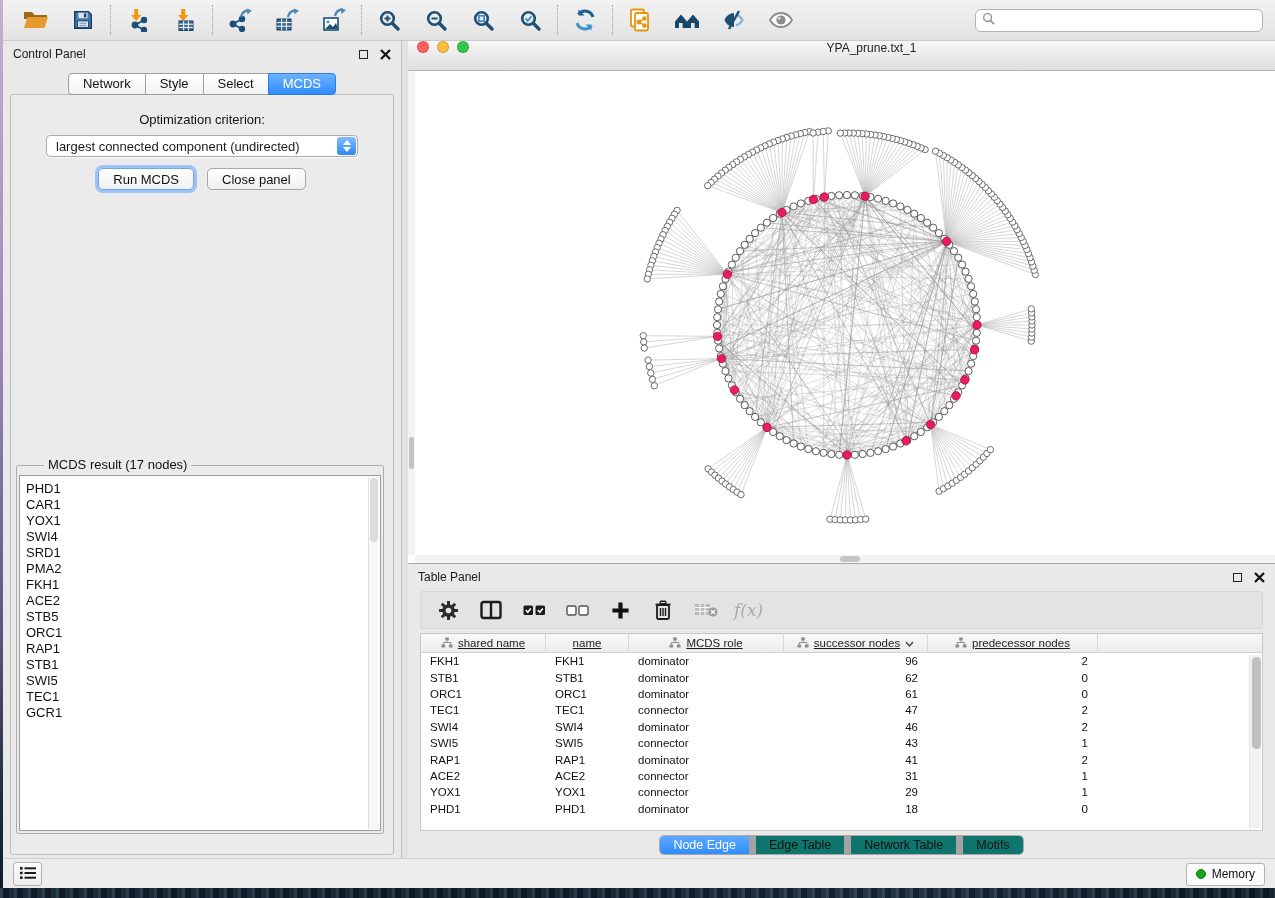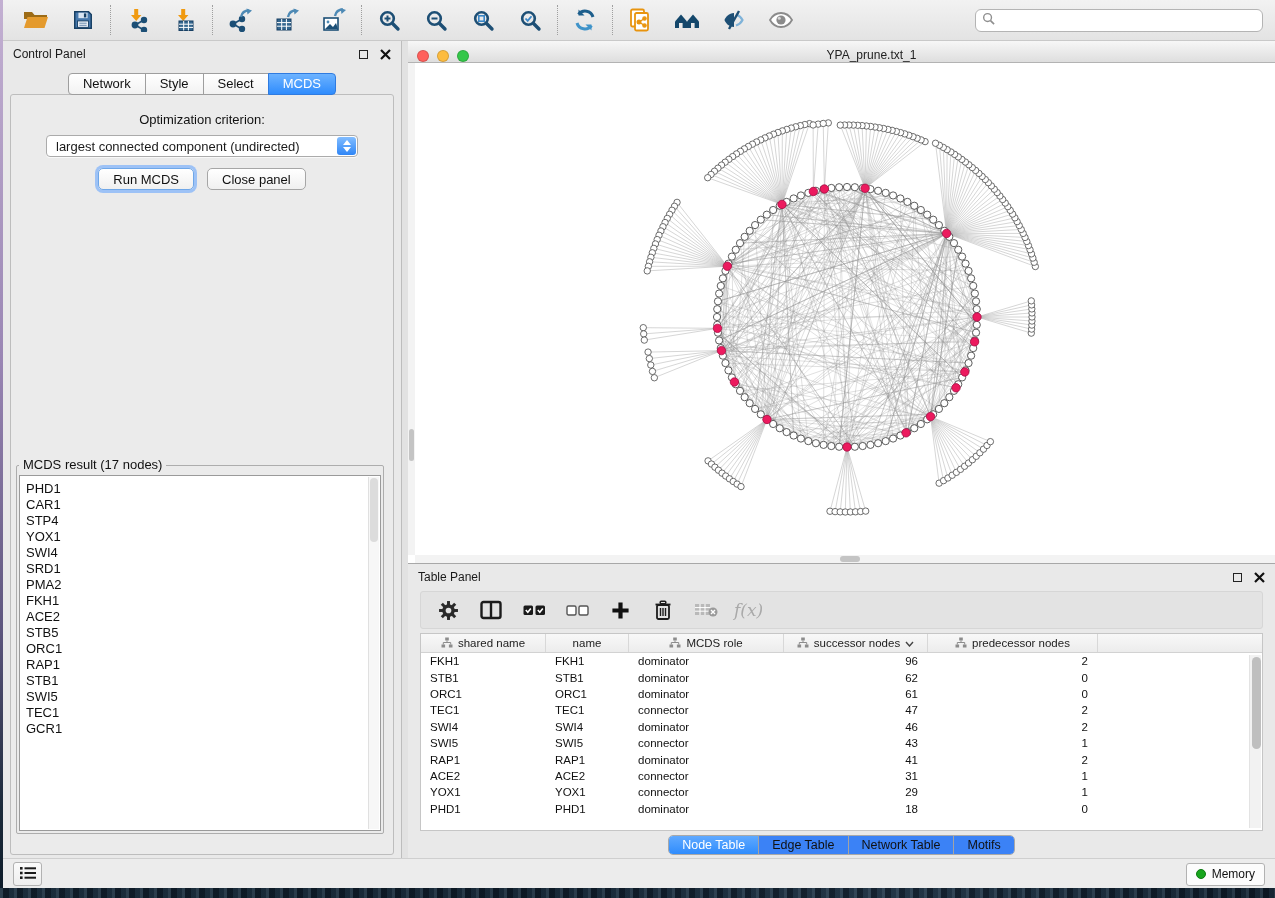--- a/index.html
+++ b/index.html
@@ -42,58 +42,58 @@
   .dropdown { position:relative; margin:8px auto 0; width:312px; height:22px; background:#fff; border:1px solid #ababab; border-radius:4px; font-size:13px; display:flex; align-items:center; padding:0 26px 0 9px; box-shadow:0 1px 0 rgba(255,255,255,.7); }
   .dd-stepper { position:absolute; right:1px; top:1px; bottom:1px; width:19px; border-radius:3px; background:linear-gradient(#82bdff,#2f86f6); display:flex; flex-direction:column; align-items:center; justify-content:center; gap:2px; }
   .dd-stepper i { width:0; height:0; border-left:4px solid transparent; border-right:4px solid transparent; }
   .dd-stepper .up { border-bottom:5px solid #fff; }
   .dd-stepper .dn { border-top:5px solid #fff; }
   .cp-buttons { margin-top:11px; display:flex; justify-content:center; gap:13px; }
   .mac-btn { height:22px; padding:0 14px; font-size:13px; font-family:inherit; color:#111; background:linear-gradient(#ffffff,#f0f0f0); border:1px solid #a6a6a6; border-radius:5px; }
   .mac-btn.focused { box-shadow:0 0 0 3px rgba(92,160,255,.55); border-color:#6fa7e8; }
 
   .fieldset { position:absolute; left:5px; right:9px; top:370px; bottom:20px; border:1px solid #adadad; border-radius:2px; }
-  .fieldset .legend { position:absolute; top:-9px; left:2px; background:#ebebeb; padding:0 4px; font-size:13px; color:#111; }
+  .fieldset .legend { position:absolute; top:-9px; left:27px; background:#ebebeb; padding:0 4px; font-size:13px; color:#111; }
   .listbox { position:absolute; left:2px; right:2px; top:9px; bottom:2px; background:#fff; border:1px solid #9a9a9a; overflow:hidden; }
   .listbox .items { padding:5px 0 0 6px; font-size:13px; line-height:16px; color:#111; }
   .list-scroll { position:absolute; top:1px; bottom:1px; right:1px; width:11px; background:#f7f7f7; border-left:1px solid #e0e0e0; }
   .list-scroll .thumb { position:absolute; top:1px; left:1px; width:8px; height:64px; border-radius:4px; background:#dcdcdc; }
 
   
   .right { flex:1; display:flex; flex-direction:column; min-width:0; background:#e9e9e9; }
   .net-window { height:523px; flex:0 0 523px; display:flex; flex-direction:column; border-bottom:1px solid #a8a8a8; }
-  .net-titlebar { height:22px; position:relative; background:linear-gradient(#f7f7f7,#dedede); border-bottom:1px solid #b3b3b3; display:flex; align-items:flex-end; }
+  .net-titlebar { height:30px; position:relative; background:linear-gradient(#f7f7f7,#dedede); border-bottom:1px solid #b3b3b3; display:flex; align-items:flex-start; }
   .traffic { display:flex; gap:8px; margin-left:9px; z-index:2; }
   .light { width:12px; height:12px; border-radius:50%; border:1px solid rgba(0,0,0,.15); }
   .net-title { position:absolute; left:60px; right:0; text-align:center; font-size:12px; color:#222; }
   .net-canvas { flex:1; position:relative; background:#fff; overflow:hidden; }
   .net-canvas svg { position:absolute; left:0; top:0; }
   .v-scroll { position:absolute; left:0; top:0; bottom:8px; width:7px; background:#f3f3f3; }
   .v-scroll .thumb { position:absolute; left:1px; top:366px; width:5px; height:32px; border-radius:3px; background:#c4c4c4; }
   .h-scroll { position:absolute; left:7px; right:0; bottom:0; height:8px; background:#f3f3f3; }
   .h-scroll .thumb { position:absolute; top:1px; left:425px; width:20px; height:6px; border-radius:3px; background:#c4c4c4; }
 
   
   .table-panel { flex:1; display:flex; flex-direction:column; min-height:0; }
   .tp-toolbar { margin:1px 12px 0; height:38px; flex:0 0 38px; background:#e3e3e3; border:1px solid #d6d6d6; border-radius:3px; display:flex; align-items:center; gap:19px; padding:0 15px; }
   .tp-toolbar .tbtn { width:24px; height:24px; }
   .tp-table { margin:4px 12px 0; background:#fff; border:1px solid #c6c6c6; flex:1; position:relative; overflow:hidden; display:flex; flex-direction:column; }
-  .thead { display:flex; height:19px; flex:0 0 19px; background:linear-gradient(#f8f8f8,#ececec); border-bottom:1px solid #d2d2d2; font-size:11.5px; color:#1c1c1c; }
+  .thead { display:flex; height:19px; flex:0 0 19px; background:linear-gradient(#f8f8f8,#ececec); border-bottom:1px solid #d2d2d2; font-size:11.5px; color:#1c1c1c;text-decoration:underline; }
   .th { display:flex; align-items:center; justify-content:center; gap:5px; border-right:1px solid #d8d8d8; overflow:hidden; white-space:nowrap; }
   .th.filler { flex:1; border-right:none; }
   .rows { flex:1; font-size:11.5px; color:#111; }
   .trow { display:flex; height:16.4px; align-items:center; }
   .td { overflow:hidden; white-space:nowrap; }
   .td.l { padding-left:9px; text-align:left; }
   .td.r { padding-right:10px; text-align:right; }
   .tbl-scroll { position:absolute; right:1px; top:21px; bottom:2px; width:12px; background:#f2f2f2; border-left:1px solid #e3e3e3; }
   .tbl-scroll .thumb { position:absolute; top:2px; left:1.5px; width:9px; height:92px; border-radius:5px; background:#bfbfbf; }
   .tp-tabs { height:27px; flex:0 0 27px; display:flex; justify-content:center; align-items:center; }
   .tabbar { display:flex; height:20px; background:#fff; border:1px solid #a8a8a8; border-radius:5px; overflow:hidden; }
-  .tp-tab { height:100%; line-height:18px; padding:0 13px; font-size:12.5px; color:#111; border-left:1px solid #a3a3a3; background:#3b82f6; }
+  .tp-tab { height:100%; line-height:18px; padding:0 13px; font-size:12.5px; color:#111; border-left:7px solid #a3a3a3; background:#0f766e; }
   .tp-tab:first-child { border-left:none; }
   .tp-tab.sel { background:linear-gradient(#5fa9ff,#2f8cfd); color:#fff; }
 
   
   .status-bar { height:31px; flex:0 0 31px; background:#ececec; border-top:1px solid #cfcfcf; display:flex; align-items:center; padding:0 10px; }
   .hamburger-btn { width:29px; height:24px; border:1px solid #b2b2b2; border-radius:3px; background:linear-gradient(#fbfbfb,#eee); display:flex; align-items:center; justify-content:center; }
   .memory-btn { margin-left:auto; height:23px; border:1px solid #b2b2b2; border-radius:3px; background:#fcfcfc; display:flex; align-items:center; gap:6px; padding:0 9px; font-size:12px; color:#111; }
   .memory-dot { width:10px; height:10px; border-radius:50%; background:#17a51d; border:1px solid #0d7a12; }
 </style>
 </head>
@@ -333,21 +333,20 @@
         <div class="cp-buttons">
           <button class="mac-btn focused">Run MCDS</button>
           <button class="mac-btn">Close panel</button>
         </div>
         <div class="fieldset">
           <span class="legend">MCDS result (17 nodes)</span>
           <div class="listbox">
             <div class="items">
                   <div>PHD1</div>
                   <div>CAR1</div>
-                  <div>STP4</div>
                   <div>YOX1</div>
                   <div>SWI4</div>
                   <div>SRD1</div>
                   <div>PMA2</div>
                   <div>FKH1</div>
                   <div>ACE2</div>
                   <div>STB5</div>
                   <div>ORC1</div>
                   <div>RAP1</div>
                   <div>STB1</div>
@@ -1415,21 +1414,21 @@
                   <div class="td r" style="width: 144px; flex: 0 0 144px;">18</div>
                   <div class="td r" style="width: 170px; flex: 0 0 170px;">0</div>
                 </div>
               </div>
           <div class="tbl-scroll">
                 <div class="thumb"></div>
               </div>
         </div>
         <div class="tp-tabs">
           <div class="tabbar">
-                <div class="tp-tab sel">Node Table</div>
+                <div class="tp-tab sel">Node Edge</div>
                 <div class="tp-tab">Edge Table</div>
                 <div class="tp-tab">Network Table</div>
                 <div class="tp-tab">Motifs</div>
               </div>
         </div>
       </div>
     </div>
   </div>
 
   <div class="status-bar">

